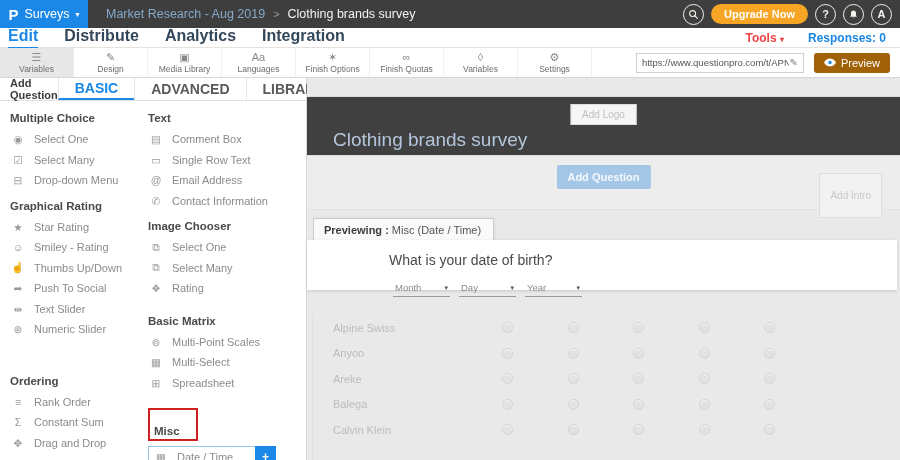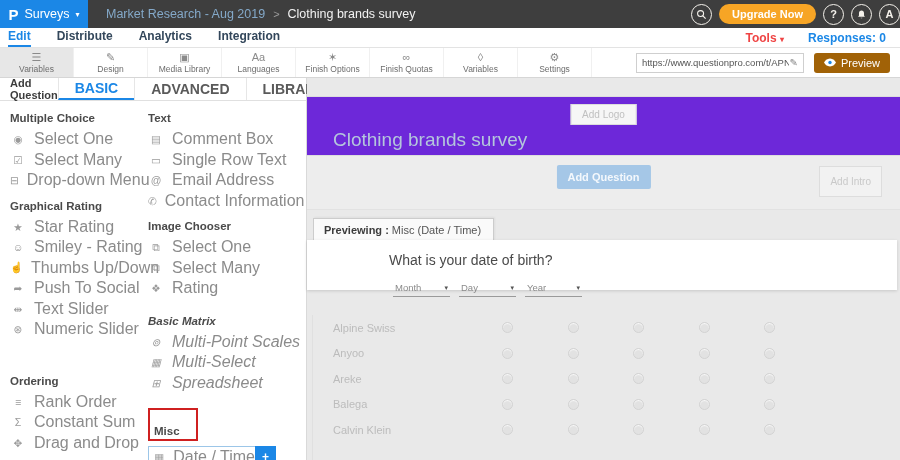--- a/index.html
+++ b/index.html
@@ -9,28 +9,28 @@
   
   .topbar { height:28px; background:#3e3e3e; display:flex; align-items:center; }
   .logo-block { width:88px; height:28px; background:#1b87e6; color:#fff; display:flex; align-items:center; justify-content:center; gap:6px; cursor:pointer; }
   .logo-p { font-weight:700; font-size:15px; }
   .logo-product { font-size:12.5px; }
   .logo-caret { font-size:8px; margin-top:1px; }
   .crumb { display:flex; align-items:center; gap:8px; margin-left:18px; font-size:12.5px; }
   .crumb-parent { color:#84a9c9; cursor:pointer; }
   .crumb-sep { color:#9a9a9a; font-size:11px; }
   .crumb-current { color:#f2f2f2; }
-  .topbar-right { margin-left:auto; display:flex; align-items:center; gap:7px; }
+  .topbar-right { margin-left:auto; display:flex; align-items:center; gap:7px; padding-right:8px; }
   .circle-btn { width:21px; height:21px; border:1.5px solid #f5f2ec; border-radius:50%; color:#f5f2ec; display:flex; align-items:center; justify-content:center; font-size:11px; font-weight:700; cursor:pointer; background:transparent; }
   .upgrade-btn { background:#f7a525; color:#fff; font-size:11px; font-weight:700; border:none; border-radius:11px; padding:4px 13px; cursor:pointer; }
 
   
   .navbar { height:20px; background:#fff; border-bottom:1px solid #e3e3e3; display:flex; align-items:center; padding:0 8px; }
   .nav-items { display:flex; gap:26px; }
-  .nav-item { font-size:12px; font-weight:700; color:#33475b; cursor:pointer; padding-bottom:2px; }
+  .nav-item { font-size:16px; font-weight:700; color:#33475b; cursor:pointer; padding-bottom:2px; }
   .nav-item.active { color:#1b87e6; border-bottom:2px solid #1b87e6; }
   .navbar-right { margin-left:auto; display:flex; align-items:center; gap:24px; padding-right:6px; }
   .tools-link { color:#ef4444; font-size:12px; font-weight:700; cursor:pointer; }
   .tools-caret { font-size:8px; }
   .responses-link { color:#1b87e6; font-size:12px; font-weight:700; cursor:pointer; }
 
   
   .toolbar { height:30px; background:#fff; border-bottom:1px solid #d6d6d6; display:flex; align-items:stretch; }
   .tb-items { display:flex; }
   .tb-item { width:74px; display:flex; flex-direction:column; align-items:center; justify-content:center; gap:1px; cursor:pointer; border-right:1px solid #f0f0f0; }
@@ -51,35 +51,35 @@
   .panel-tab { font-size:14px; font-weight:700; color:#5a5a5a; padding:0 16px; display:flex; align-items:center; border-left:1px solid #e6e6e6; cursor:pointer; }
   .panel-tab.active { color:#1b87e6; border-bottom:2px solid #1b87e6; }
   .panel-close { width:28px; display:flex; align-items:center; justify-content:center; font-size:10px; color:#555; font-weight:700; cursor:pointer; border-left:1px solid #e6e6e6; }
   .panel-body { display:flex; padding:2px 0 0 10px; flex:1; overflow:hidden; }
   .p-col1 { width:138px; }
   .p-col2 { width:155px; }
   .section-heading { font-size:11.5px; font-weight:700; color:#4a4a4a; margin:9px 0 5px; width:-moz-fit-content; width:fit-content; }
   .section-heading.highlight { border:2px solid #cf2020; padding:15px 16px 2px 4px; }
   .q-item { display:flex; align-items:center; gap:8px; height:20.5px; cursor:pointer; }
   .q-icon { width:16px; text-align:center; font-size:10.5px; color:#9a9a9a; }
-  .q-label { font-size:16px; color:#8b8b8b; white-space:nowrap; }
+  .q-label { font-size:11px; color:#8b8b8b; white-space:nowrap; }
   .q-item.boxed { border:1px solid #9cc6e8; height:22px; width:108px; padding-left:4px; margin:2px 0 4px; position:relative; }
   .plus-btn { position:absolute; right:-21px; top:-1px; width:21px; height:22px; background:#1b87e6; color:#fff; font-size:12px; font-weight:700; display:flex; align-items:center; justify-content:center; cursor:pointer; }
   #panel-col1 .section:nth-child(3) { margin-top:35px; }
-  #panel-col2 .section:nth-child(3) { margin-top:16px;font-style:italic; }
+  #panel-col2 .section:nth-child(3) { margin-top:16px; }
   #panel-col2 .section:nth-child(4) { margin-top:15px; }
 
   
   .canvas { flex:1; background:#e9e9e9; position:relative; }
-  .band1 { margin-top:18px; height:60px; background:#6d28d9; border-top:1px solid #ddd; border-bottom:1px solid #ddd; position:relative; }
+  .band1 { margin-top:18px; height:60px; background:#404040; border-top:1px solid #ddd; border-bottom:1px solid #ddd; position:relative; }
   .add-logo-btn { position:absolute; left:50%; transform:translateX(-50%); top:7px; background:#f6f6f6; border:1px solid #ddd; color:#c0c0c0; font-size:10px; padding:4px 11px; cursor:pointer; }
   .survey-title { position:absolute; left:26px; top:32px; font-size:19px; color:#b4c6dc; }
   .band2 { height:54px; background:#ededed; border-bottom:1px solid #e2e2e2; position:relative; }
   .add-question-btn { position:absolute; left:50%; transform:translateX(-50%); top:9px; background:#a5c7e7; border:none; color:#f4f8fc; font-size:11px; font-weight:700; padding:6px 11px; border-radius:2px; cursor:pointer; }
-  .add-intro-btn { position:absolute; right:18px; top:10px; background:#f2f2f2; border:1px solid #ddd; color:#c9c9c9; font-size:10px; padding:9px 10px; cursor:pointer; }
+  .add-intro-btn { position:absolute; right:18px; top:17px; background:#f2f2f2; border:1px solid #ddd; color:#c9c9c9; font-size:10px; padding:16px 10px; cursor:pointer; }
   .preview-tab { position:absolute; top:140px; left:6px; background:#fafafa; border:1px solid #ccc; border-bottom:none; padding:5px 12px 5px 10px; font-size:11px; color:#555; box-shadow:1px -1px 2px rgba(0,0,0,.05); }
   .preview-tab b { color:#3c3c3c; }
   .preview-card { position:absolute; top:162px; left:0; right:3px; height:50px; background:#fff; box-shadow:0 1px 3px rgba(0,0,0,.15); }
   .pc-question { position:absolute; left:82px; top:12px; font-size:14px; color:#4a4a4a; }
   .pc-dates { position:absolute; left:86px; top:40px; display:flex; gap:9px; }
   .date-select { width:57px; border-bottom:1px solid #9a9a9a; display:flex; align-items:center; justify-content:space-between; padding:2px 2px 3px 2px; cursor:pointer; }
   .date-select .dlabel { font-size:9.5px; color:#8b8b8b; }
   .date-select .dcaret { font-size:7px; color:#555; }
   .matrix { position:absolute; top:237px; left:5px; right:3px; bottom:0; overflow:hidden; border-left:1px solid #e0e0e0; }
   .m-row { display:flex; align-items:center; height:25.5px; padding-left:20px; }

